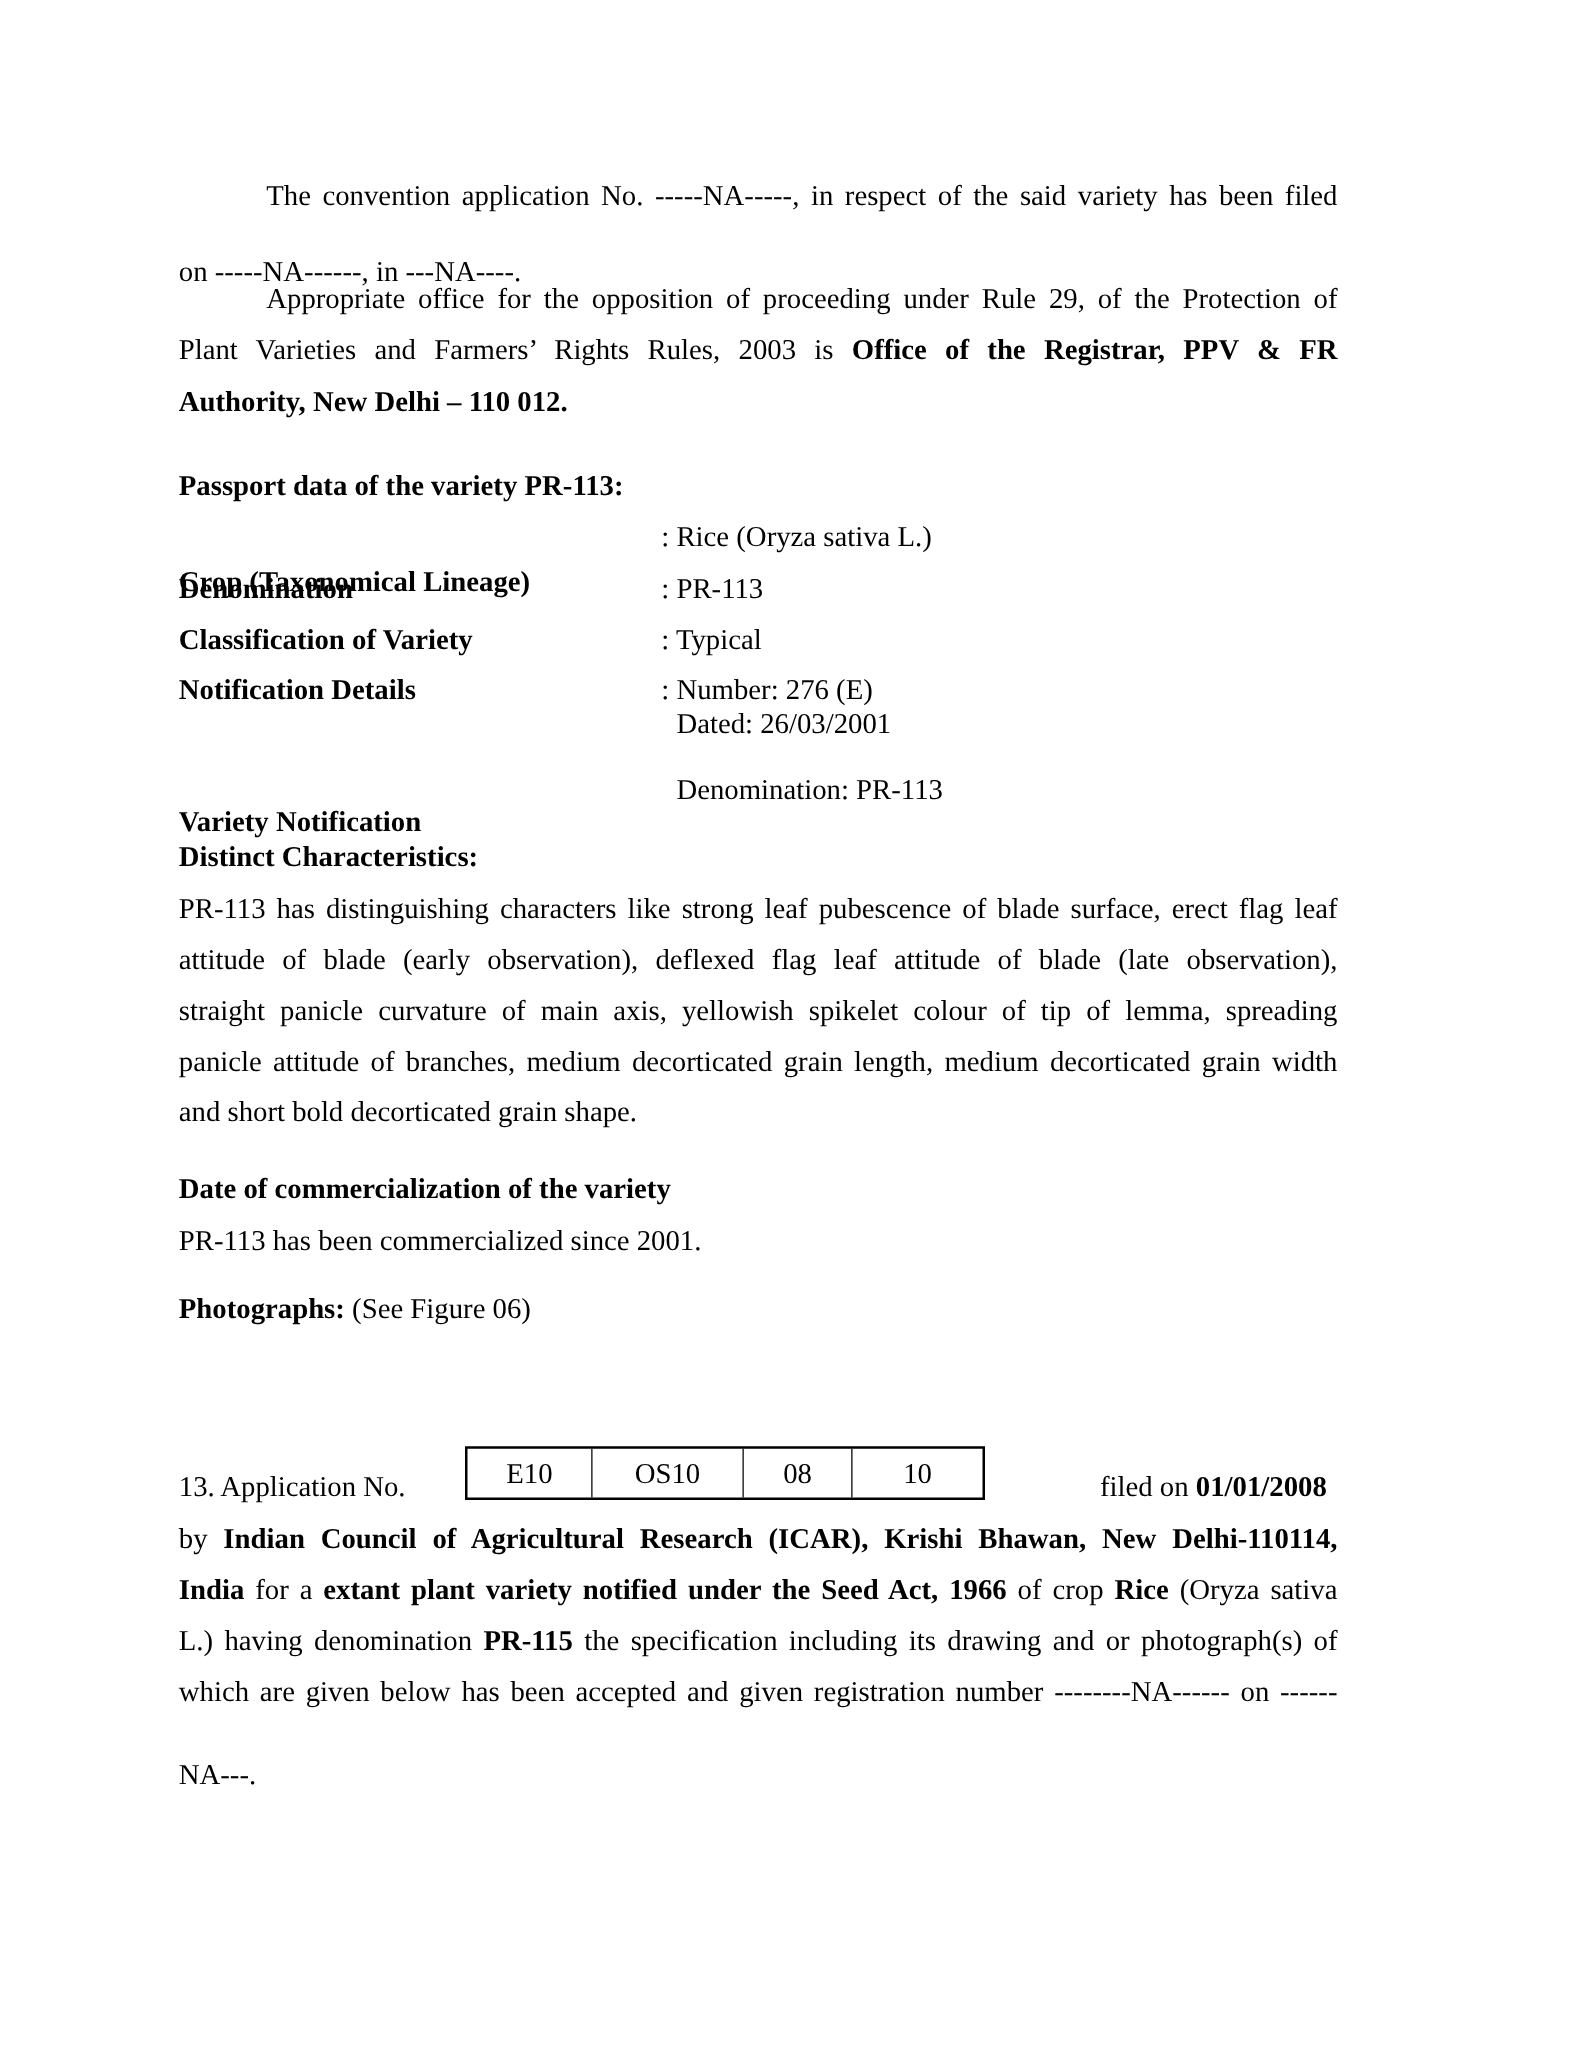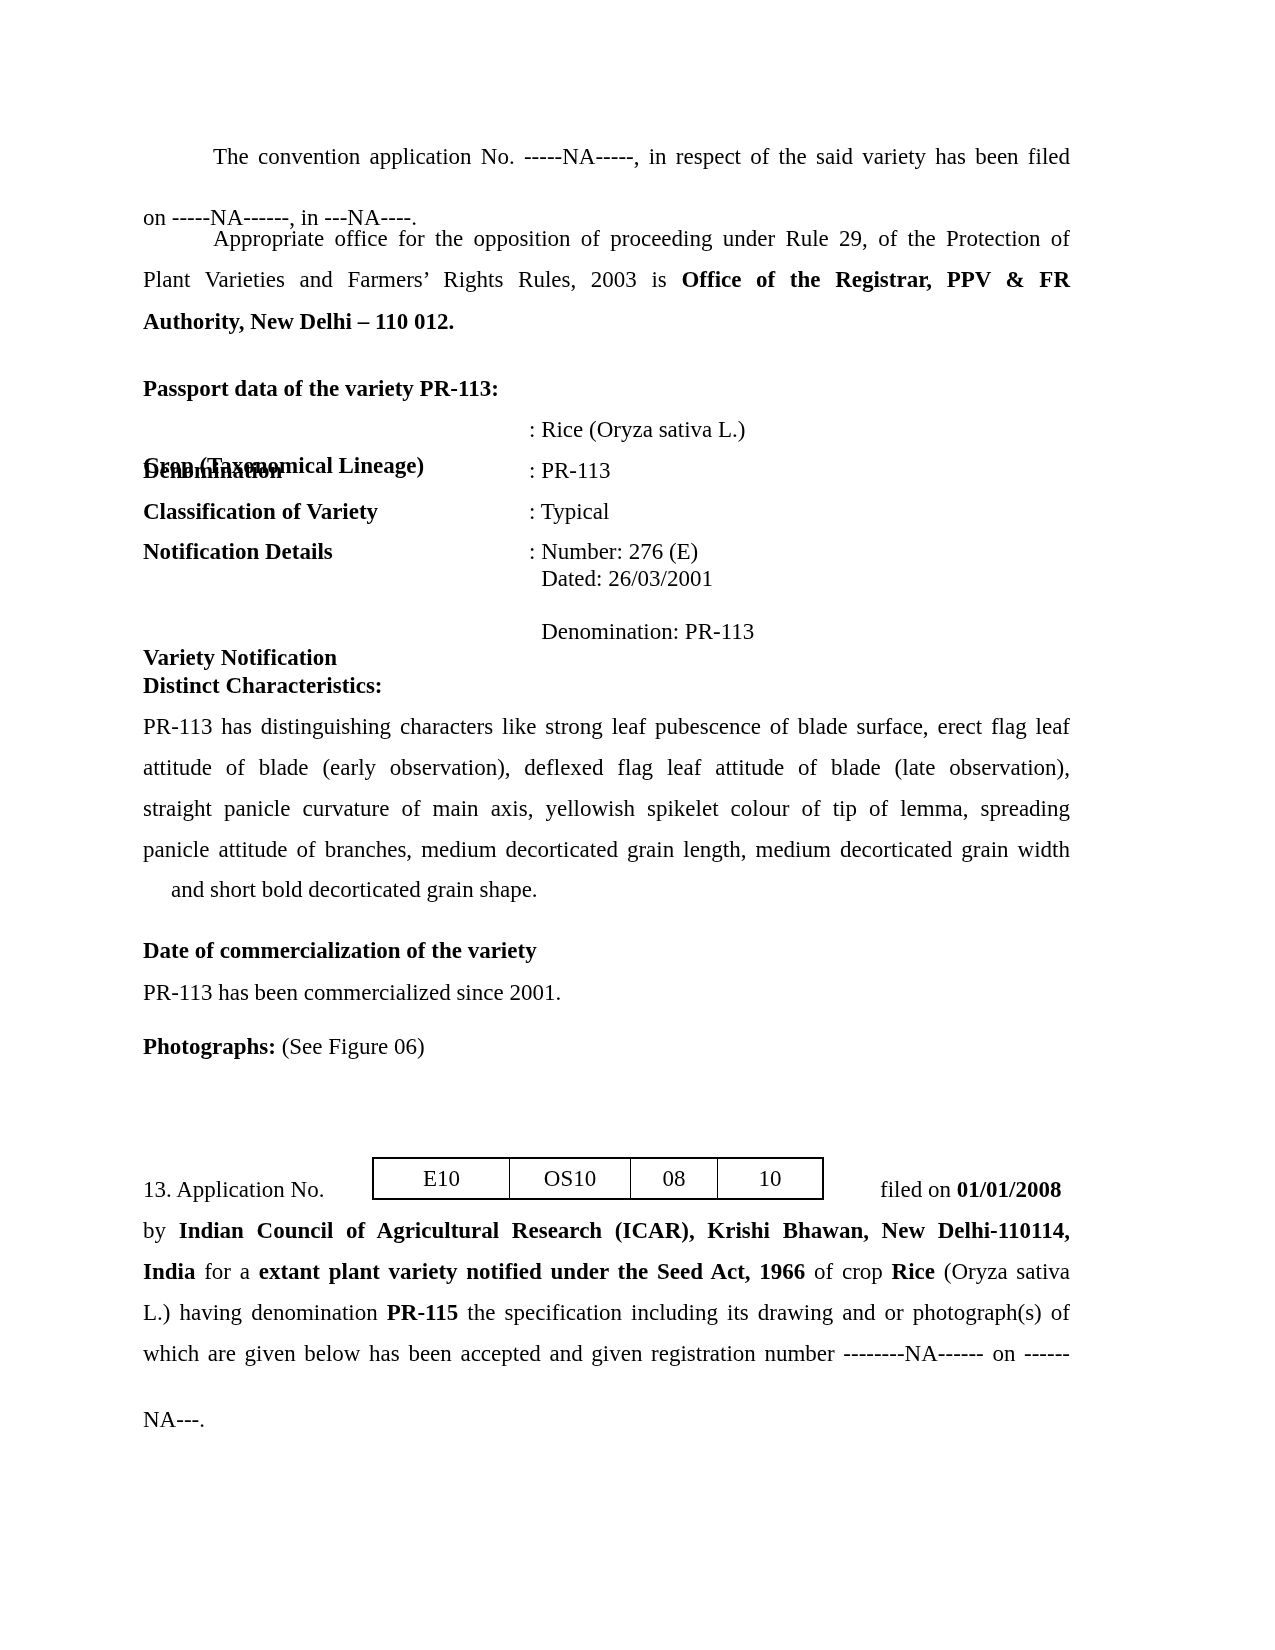--- a/index.html
+++ b/index.html
@@ -46,30 +46,30 @@
   <div class="val" style="top:565px; left:386px; padding-left:0;"><span style="visibility:hidden">: </span><span>Dated: 26/03/2001</span></div>
   <div class="val" style="top:618px;"><span style="visibility:hidden">: </span><span>Denomination: PR-113</span></div>
 
   <div class="line b" style="top:644px;">Variety Notification</div>
   <div class="line b" style="top:672px;">Distinct Characteristics:</div>
 
   <div class="line just" style="top:713px;">PR-113 has distinguishing characters like strong leaf pubescence of blade surface, erect flag leaf</div>
   <div class="line just" style="top:754px;">attitude of blade (early observation), deflexed flag leaf attitude of blade (late observation),</div>
   <div class="line just" style="top:795px;">straight panicle curvature of main axis, yellowish spikelet colour of tip of lemma, spreading</div>
   <div class="line just" style="top:836px;">panicle attitude of branches, medium decorticated grain length, medium decorticated grain width</div>
-  <div class="line" style="top:876px;margin-left:28px;">and short bold decorticated grain shape.</div>
+  <div class="line" style="top:876px;">and short bold decorticated grain shape.</div>
 
   <div class="line b" style="top:937px;">Date of commercialization of the variety</div>
   <div class="line" style="top:979px;">PR-113 has been commercialized since 2001.</div>
 
   <div class="line" style="top:1033px;"><b>Photographs:</b><span> (See Figure 06)</span></div>
 
   <div class="line" style="top:1176px;">13. Application No.</div>
   <div class="appbox">
-    <div class="cell" style="width:136px;">E10</div>
+    <div class="cell" style="width:100px;">E10</div>
     <div class="cell" style="width:121px;">OS10</div>
     <div class="cell" style="width:87px;">08</div>
     <div class="cell" style="width:104px;">10</div>
   </div>
   <div class="line" style="top:1176px; left:737px;"><span>filed on </span><b>01/01/2008</b></div>
 
   <div class="line just" style="top:1217px;"><span>by </span><b>Indian Council of Agricultural Research (ICAR), Krishi Bhawan, New Delhi-110114,</b></div>
 
   <div class="line just" style="top:1258px;"><b>India</b><span> for a </span><b>extant plant variety notified under the Seed Act, 1966</b><span> of crop </span><b>Rice</b><span> (Oryza sativa</span></div>
 

